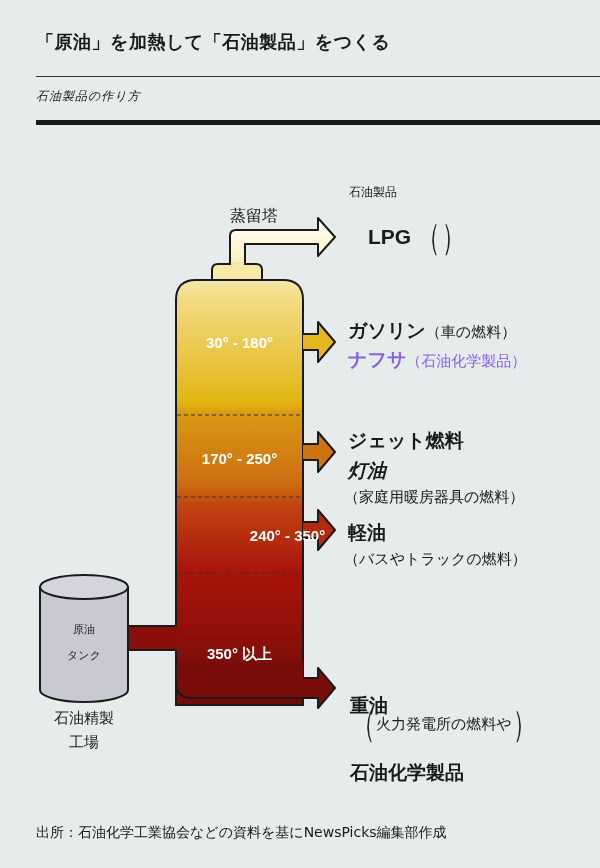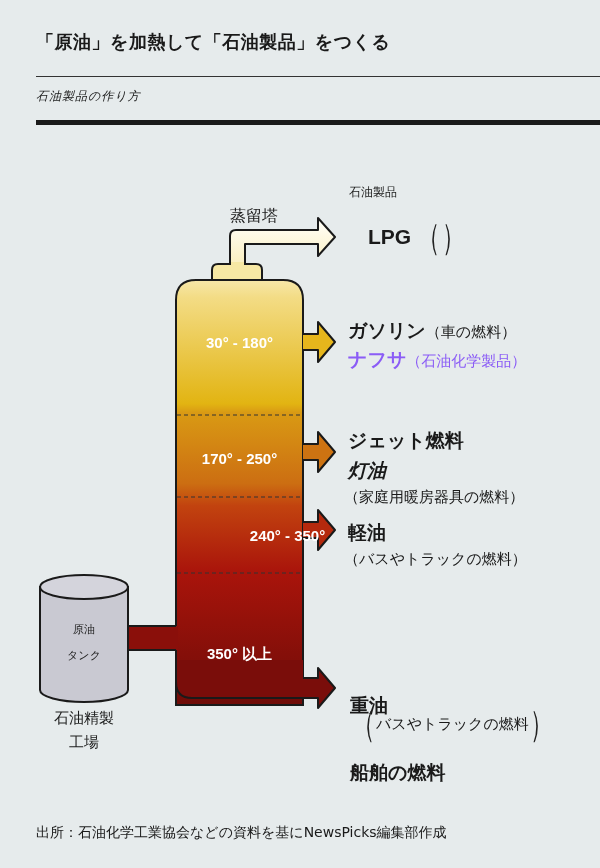--- a/index.html
+++ b/index.html
@@ -110,24 +110,24 @@
 <div class="lbl prod-big" style="left:348px; top:458px;font-style:italic;">灯油</div>
 <div class="lbl prod-small" style="left:344px; top:488px;">（家庭用暖房器具の燃料）</div>
 
 <div class="lbl prod-big" style="left:348px; top:520px;">軽油</div>
 <div class="lbl prod-small" style="left:344px; top:550px;">（バスやトラックの燃料）</div>
 
 <div class="lbl prod-big" style="left:350px; top:674px;margin-top:19px;">重油</div>
 <div class="paren-block" style="left:346px; top:706px;">
   <span class="paren">（</span>
   <div style="margin-left:-6px;">
-    <div class="paren-inner" style="font-weight:normal;">バスやトラックの燃料</div>
+    <div class="paren-inner" style="font-weight:normal;">火力発電所の燃料や</div>
   </div>
   <span class="paren" style="margin-left:-6px;">）</span>
 </div>
-<div class="lbl prod-big" style="left:350px; top:760px;">船舶の燃料</div>
+<div class="lbl prod-big" style="left:350px; top:760px;">石油化学製品</div>
 
 <div class="tank-text" style="top:618px;">原油</div>
 <div class="tank-text" style="top:644px;">タンク</div>
 <div class="factory">石油精製</div>
 <div class="factory" style="top:730px;">工場</div>
 
 <div class="source">出所：石油化学工業協会などの資料を基にNewsPicks編集部作成</div>
 
 </body></html>

